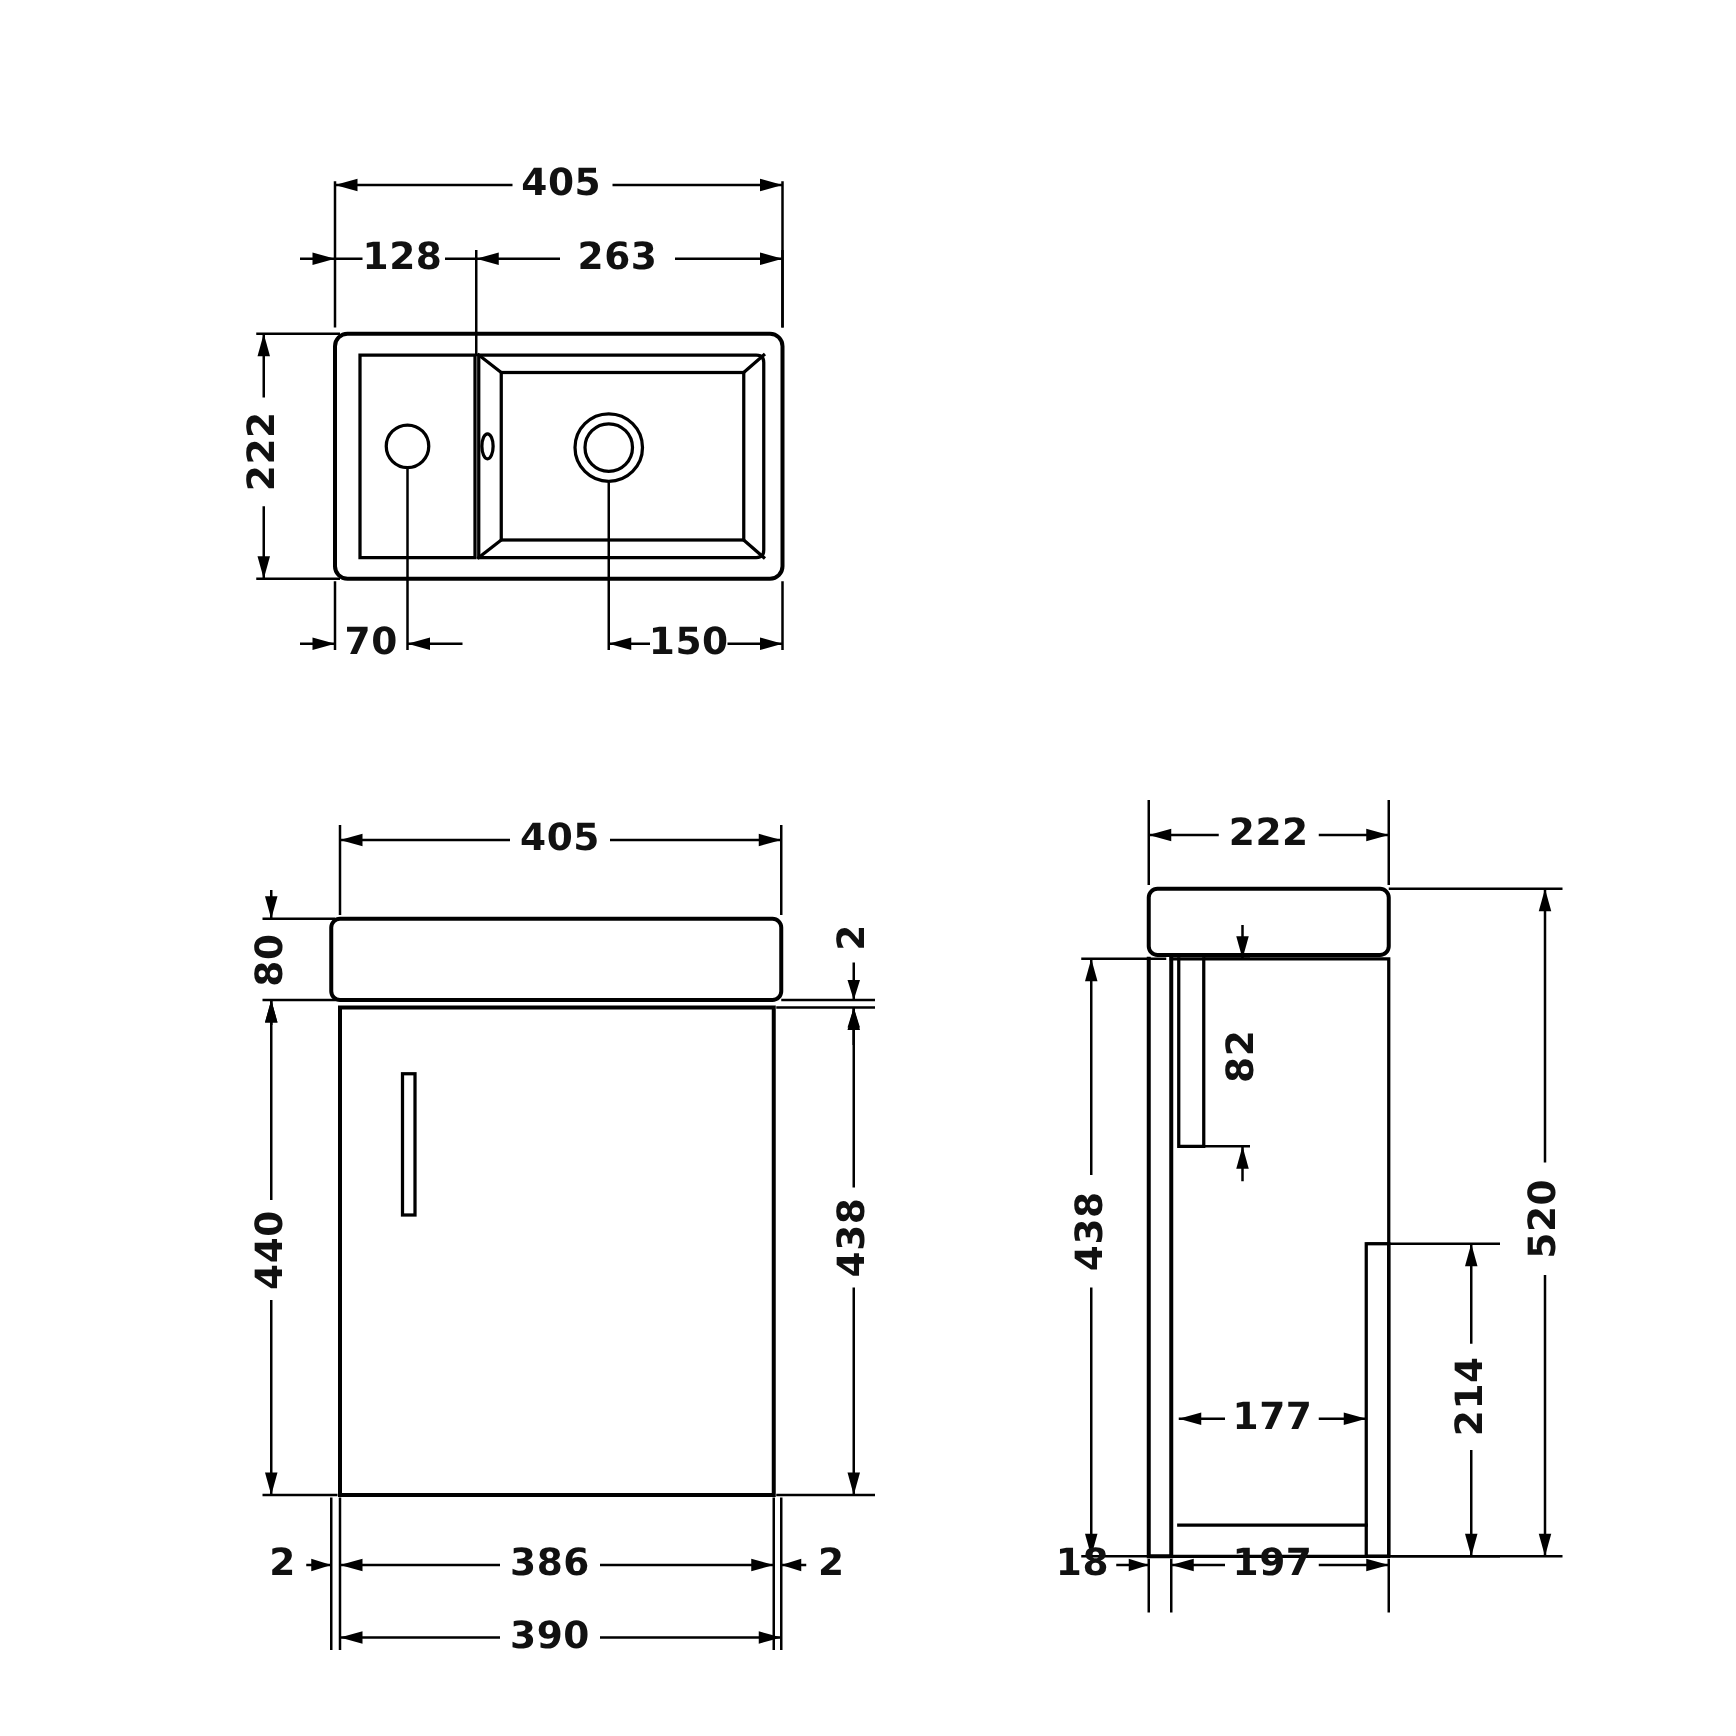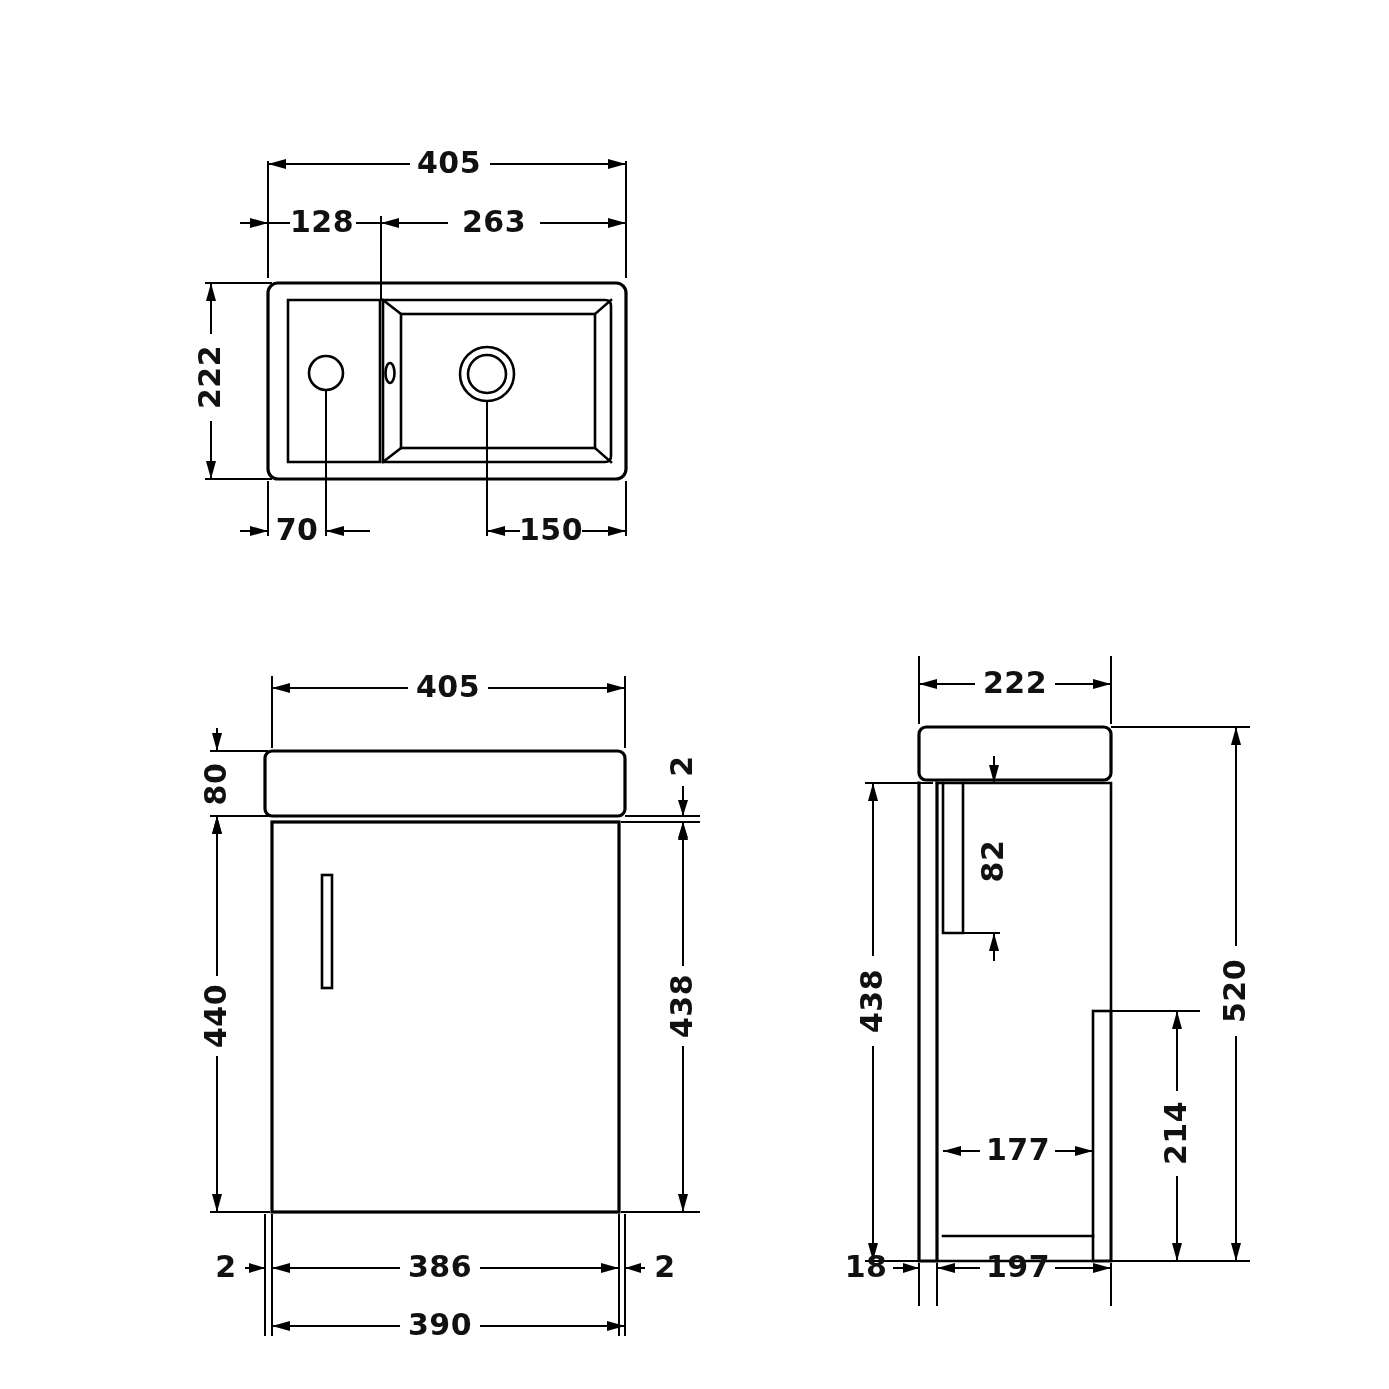--- a/index.html
+++ b/index.html
@@ -11,21 +11,20 @@
     width: 1389px;
     height: 1389px;
     font-family: "Liberation Sans", sans-serif;
     overflow: hidden;
   }
   #drawing-root {
     position: relative;
     width: 1389px;
     height: 1252px;
     background: #0ea5e9;
-    margin-top: 16px;
   }
   svg#tech-drawing {
     display: block;
     width: 1389px;
     height: 1389px;
     background: #ffffff;
   }
   .obj {
     fill: none;
     stroke: #000000;

